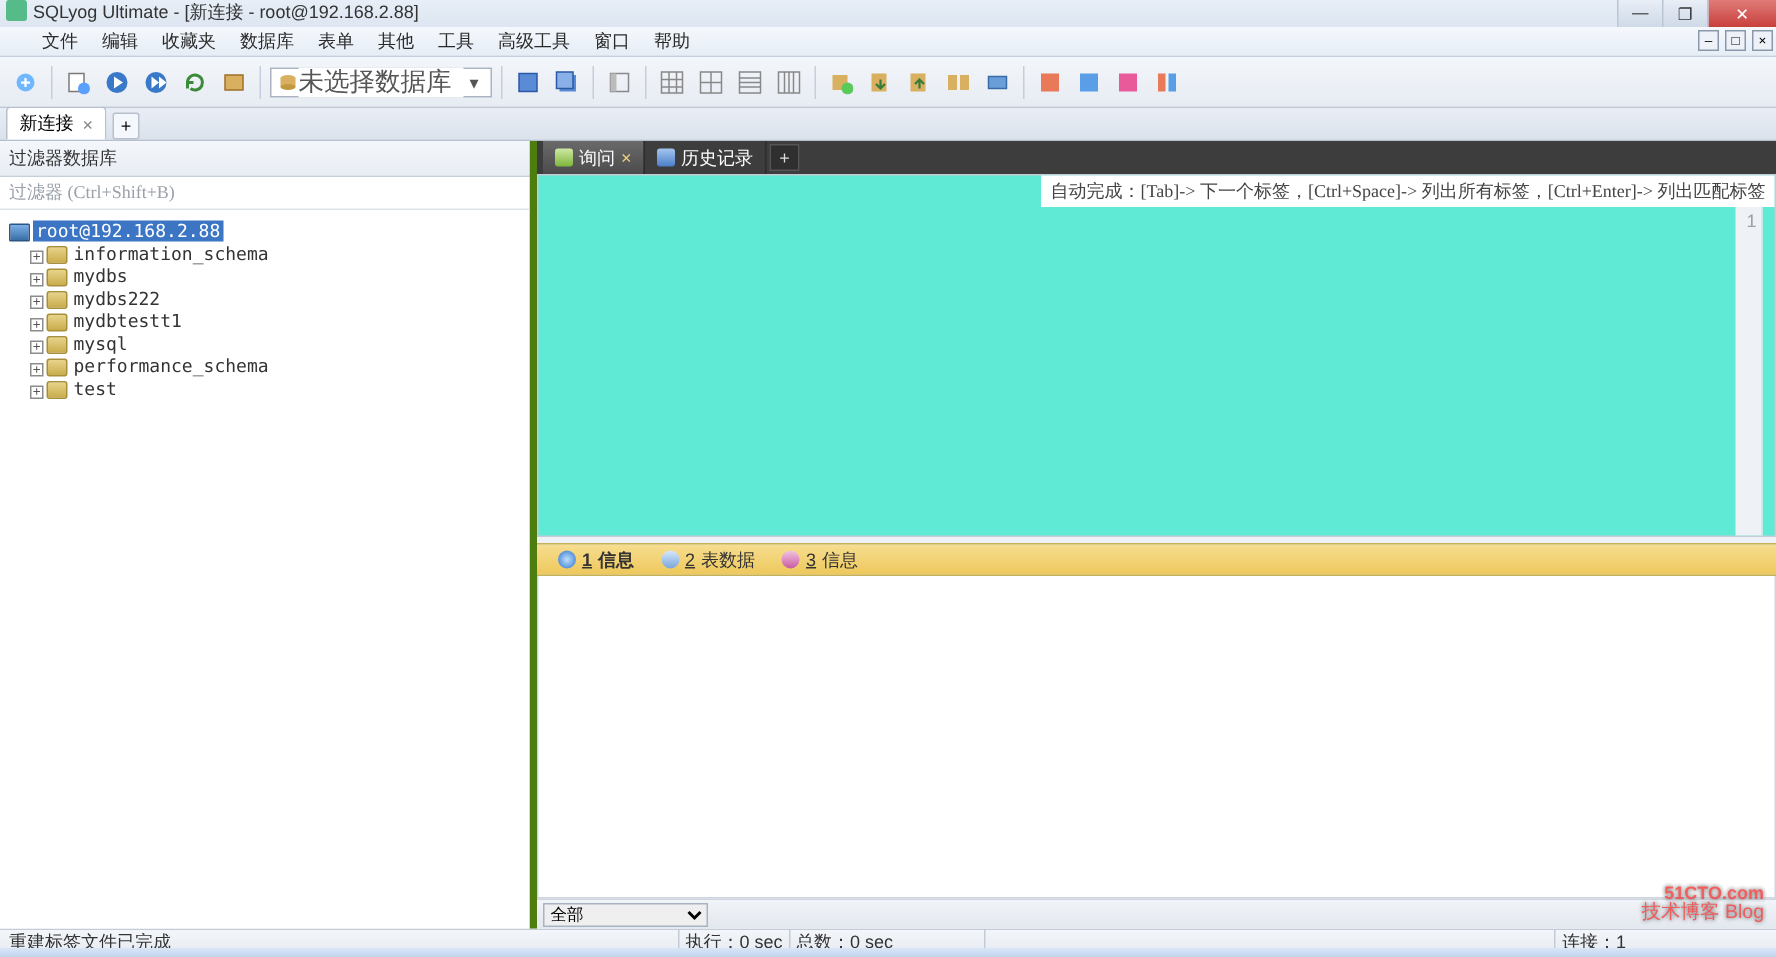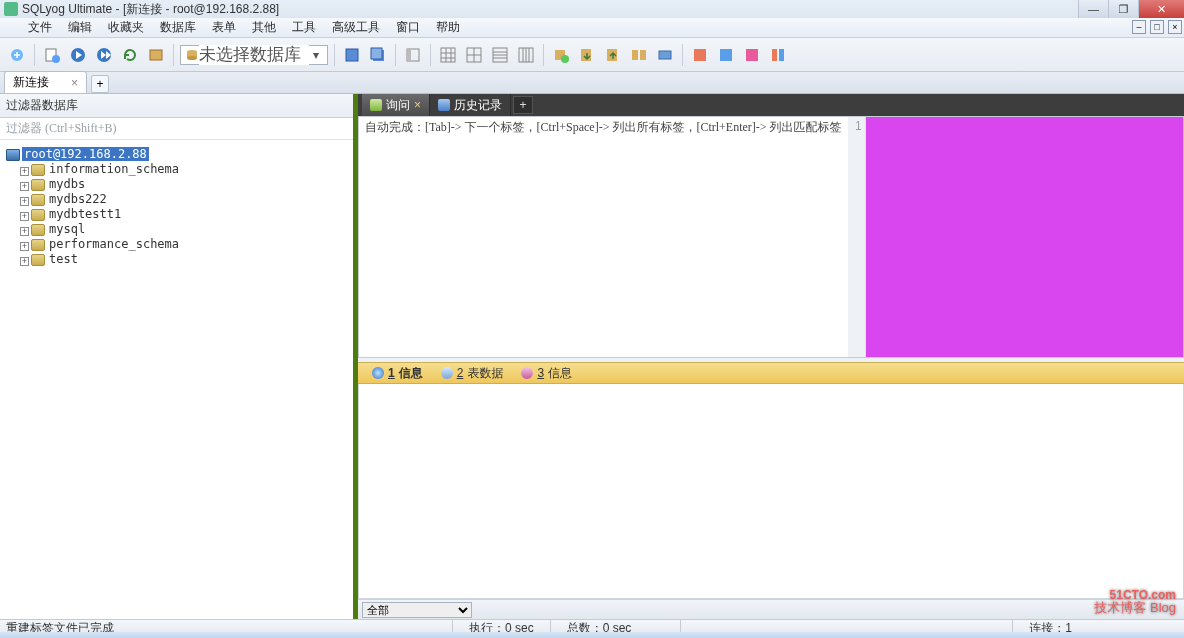--- a/index.html
+++ b/index.html
@@ -1,19 +1,19 @@
 <!DOCTYPE html>
 <html><head>
 <meta charset="utf-8">
 <style>
 * { margin: 0; padding: 0; box-sizing: border-box; font-family: "Microsoft YaHei", "SimSun", Tahoma, sans-serif; font-size: 12px; }
 body { background: #fff; width: 1184px; height: 638px; overflow: hidden; position: relative; }
 
 
-.titlebar { height: 18px; background: linear-gradient(#e7eef7,#dde6f1); display: flex; align-items: center; padding-left: 4px; position: relative; }
+.titlebar { height: 18px; background: linear-gradient(#e7eef7,#dde6f1); display: flex; align-items: flex-start; padding-left: 4px; position: relative; }
 .titlebar .app-icon { width: 14px; height: 14px; background:#5b8; border-radius:2px; margin-right:4px; }
 .titlebar .title { color:#333; }
 .win-btns { position:absolute; right:0; top:0; display:flex; }
 .win-btn { width:30px; height:18px; display:flex; align-items:center; justify-content:center; font-size:11px; color:#333; background:linear-gradient(#e9eef7,#cfd9e7); border-left:1px solid #b9c4d4;}
 .win-btn.close { width:46px; background:linear-gradient(#e07b78,#c8403c); color:#fff; }
 .win-btn.restore { width:30px; }
 
 
 .menubar { height:20px; background:linear-gradient(#f5f8fc,#e6edf6); border-bottom:1px solid #c7d0dd; display:flex; align-items:center; padding:0 4px; position:relative;}
 .menu-item { padding:2px 8px; color:#2a2a2a; cursor:default;}
@@ -23,21 +23,21 @@
 
 .toolbar { height:34px; background:linear-gradient(#f3f6fa,#e7ecf3); border-bottom:1px solid #c0c8d4; display:flex; align-items:center; padding:0 6px; gap:4px;}
 .tb-btn { width:22px; height:22px; display:flex; align-items:center; justify-content:center; border:1px solid transparent; border-radius:2px;}
 .tb-sep { width:1px; height:22px; background:#c6cedb; margin:0 2px;}
 .db-select { display:flex; align-items:center; border:1px solid #a9b3c2; background:#fff; height:20px; padding:0 4px;}
 .db-select input { border:none; outline:none; width:110px; font-size:17px; color:#555;}
 .db-select .dd { width:14px; text-align:center; color:#555;}
 
 
 .conntabs { height:22px; background:linear-gradient(#e9eef5,#dbe2ec); border-bottom:1px solid #b7c0cd; display:flex; align-items:flex-end; padding-left:4px;}
-.conntab { background:#fff; border:1px solid #b7c0cd; border-bottom:none; padding:2px 8px 2px 8px; display:flex; align-items:center; gap:22px; border-radius:3px 3px 0 0;}
+.conntab { background:#fff; border:1px solid #b7c0cd; border-bottom:none; padding:2px 8px 2px 8px; display:flex; align-items:center; gap:6px; border-radius:3px 3px 0 0;}
 .conntab .x { color:#888;}
 .conntab-add { width:18px; height:18px; border:1px solid #b7c0cd; background:#f4f7fb; margin-left:4px; display:flex; align-items:center; justify-content:center; border-radius:2px;}
 
 
 .main { display:flex; height:525px; }
 .left { width:358px; border-right:5px solid #4d7c0f; display:flex; flex-direction:column;}
 .right { flex:1; display:flex; flex-direction:column; background:#eef1f5;}
 
 
 .filterhead { background:linear-gradient(#f4f7fb,#e8edf4); border-bottom:1px solid #c7cfda; padding:3px 6px; color:#333;}
@@ -56,21 +56,21 @@
 .qtabs { background:#3d3d3d; height:22px; display:flex; align-items:center; padding-left:4px;}
 .qtab { display:flex; align-items:center; gap:4px; padding:3px 8px; color:#fff; border-right:1px solid #2c2c2c;}
 .qtab.active { background:linear-gradient(#6a6a6a,#4a4a4a);}
 .qtab .x { color:#e8d080;}
 .qtab-add { width:20px; height:18px; background:#2f2f2f; color:#ddd; display:flex; align-items:center; justify-content:center; margin-left:2px; border:1px solid #555;}
 .q-ico { width:12px; height:12px; }
 .i-query { background:linear-gradient(#cfe8a4,#7fb53b); border-radius:2px;}
 .i-hist { background:linear-gradient(#a4c6ee,#4a7fc9); border-radius:2px;}
 
 
-.editor-wrap { background:#d946ef; border:1px solid #c6ccd6; margin:0; flex:0 0 auto; height:242px; display:flex; }
+.editor-wrap { background:#5eead4; border:1px solid #c6ccd6; margin:0; flex:0 0 auto; height:242px; display:flex; flex-direction:column;align-items:flex-end;}
 .editor-hint { padding:2px 6px; color:#444; background:#fff; font-family:"SimSun"; border-bottom:none;}
 .editor-body { flex:1; display:flex;}
 .gutter { width:18px; background:#eef1f5; border-right:1px solid #dfe3ea; color:#9aa0aa; text-align:right; padding:2px 3px 0 0; font-family:"SimSun";}
 .code { flex:1; padding:2px 4px; font-family:"SimSun";}
 
 
 .rtabs { height:22px; background:linear-gradient(#f6dd8f,#eec85c); border-top:1px solid #c8b055; border-bottom:1px solid #c8b055; display:flex; align-items:center; padding-left:6px; gap:2px; margin-top:4px;}
 .rtab { display:flex; align-items:center; gap:4px; padding:2px 8px; color:#333;}
 .rtab.active { font-weight:bold;}
 .rtab .num { text-decoration:underline;}
@@ -79,21 +79,21 @@
 .i-table { background:linear-gradient(#d6e8ff,#7aa5d8);}
 .i-msg { background:linear-gradient(#f3c4e1,#c85aa0);}
 
 .result-area { flex:1; background:#fff; border:1px solid #cfd5df; border-top:none;}
 .result-foot { height:20px; background:linear-gradient(#f1f4f8,#e3e8ef); border-top:1px solid #cfd5df; display:flex; align-items:center; padding-left:4px;}
 .result-foot select{ border:1px solid #a9b3c2; height:16px; font-size:11px; width:110px;}
 
 
 .statusbar { height:18px; background:linear-gradient(#f3f6fa,#e5eaf1); border-top:1px solid #c3cbd6; display:flex; align-items:center; font-size:11px; color:#333;}
 .status-left { padding:0 6px; flex:0 0 452px;}
-.status-seg { border-left:1px solid #c3cbd6; padding:0 16px; height:100%; display:flex; align-items:center;}
+.status-seg { border-left:1px solid #c3cbd6; padding:0 4px; height:100%; display:flex; align-items:center;}
 .status-right { margin-left:auto; padding:0 6px; color:#3b62a8; text-decoration:underline;margin-top:39px;}
 
 .watermark { position:absolute; right:8px; bottom:24px; color:#ef4444; font-weight:bold; font-size:22px; font-family:Arial; text-shadow:0 0 3px #888,0 0 3px #888; opacity:0.85; pointer-events:none; text-align:right; line-height:1;}
 .watermark .sub { font-size:13px; font-weight:normal;}
 
 .taskbar-hint { position:absolute; bottom:0; left:0; height:6px; width:100%; background:linear-gradient(#d9e6f7,#c3d5ec);}
 </style>
 </head>
 <body>
 

